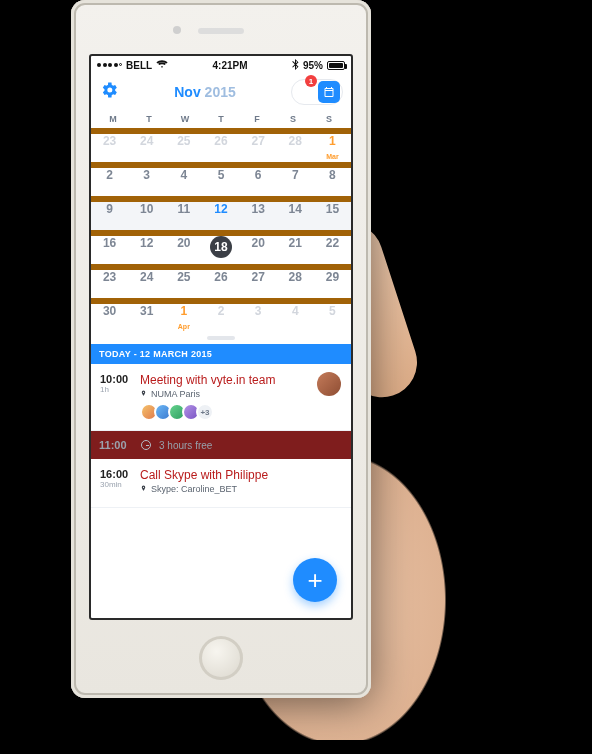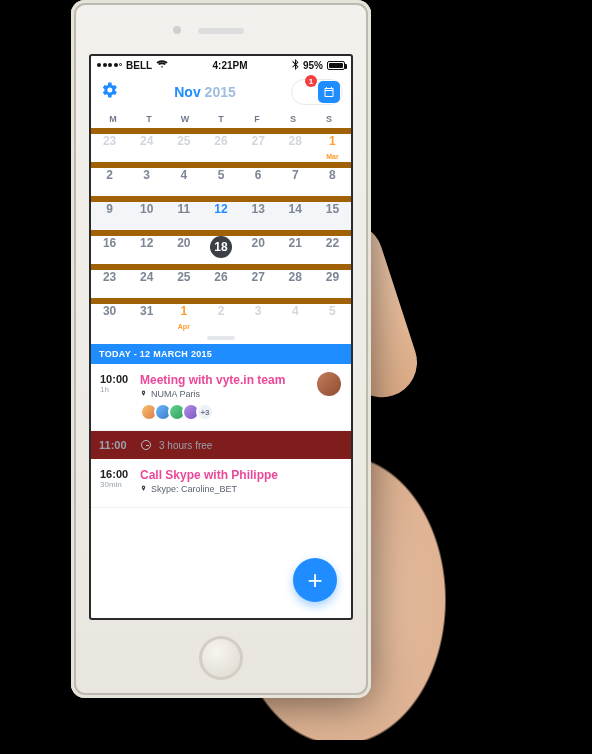--- a/index.html
+++ b/index.html
@@ -107,21 +107,21 @@
   background:#1f8cff; color:#fff; font-size:9px; font-weight:700; letter-spacing:.3px;
   padding:5px 8px;
 }
 .event {
   display:flex; padding:9px; gap:6px; border-bottom:1px solid #eef1f5; position:relative;
 }
 .event .timecol { width:34px; }
 .event .time { font-size:11px; font-weight:700; color:#222; }
 .event .dur { font-size:8px; color:#9ba3af; }
 .event .body { flex:1; min-width:0; }
-.event .title2 { font-size:12px; font-weight:700; color:#ec4899; margin-bottom:2px; }
+.event .title2 { font-size:12px; font-weight:400; color:#b91c1c; margin-bottom:2px; }
 .event .loc { font-size:9px; color:#5b6470; display:flex; align-items:flex-start; gap:4px; margin-bottom:4px;}
 .pin { width:7px; height:9px; }
 .attendees { display:flex; align-items:center; gap:-2px;}
 .av { width:18px; height:18px; border-radius:50%; border:2px solid #fff; margin-left:-4px; }
 .av:first-child { margin-left:0; }
 .av.c1{background:linear-gradient(135deg,#f5c26b,#e07b4d);}
 .av.c2{background:linear-gradient(135deg,#6bb7f5,#3d7bd1);}
 .av.c3{background:linear-gradient(135deg,#66d38e,#2fa062);}
 .av.c4{background:linear-gradient(135deg,#b393e6,#7a54c4);}
 .av.host{ width:24px; height:24px; border:none; background:linear-gradient(135deg,#c47b5a,#8e4d33); position:absolute; right:10px; top:8px;}

